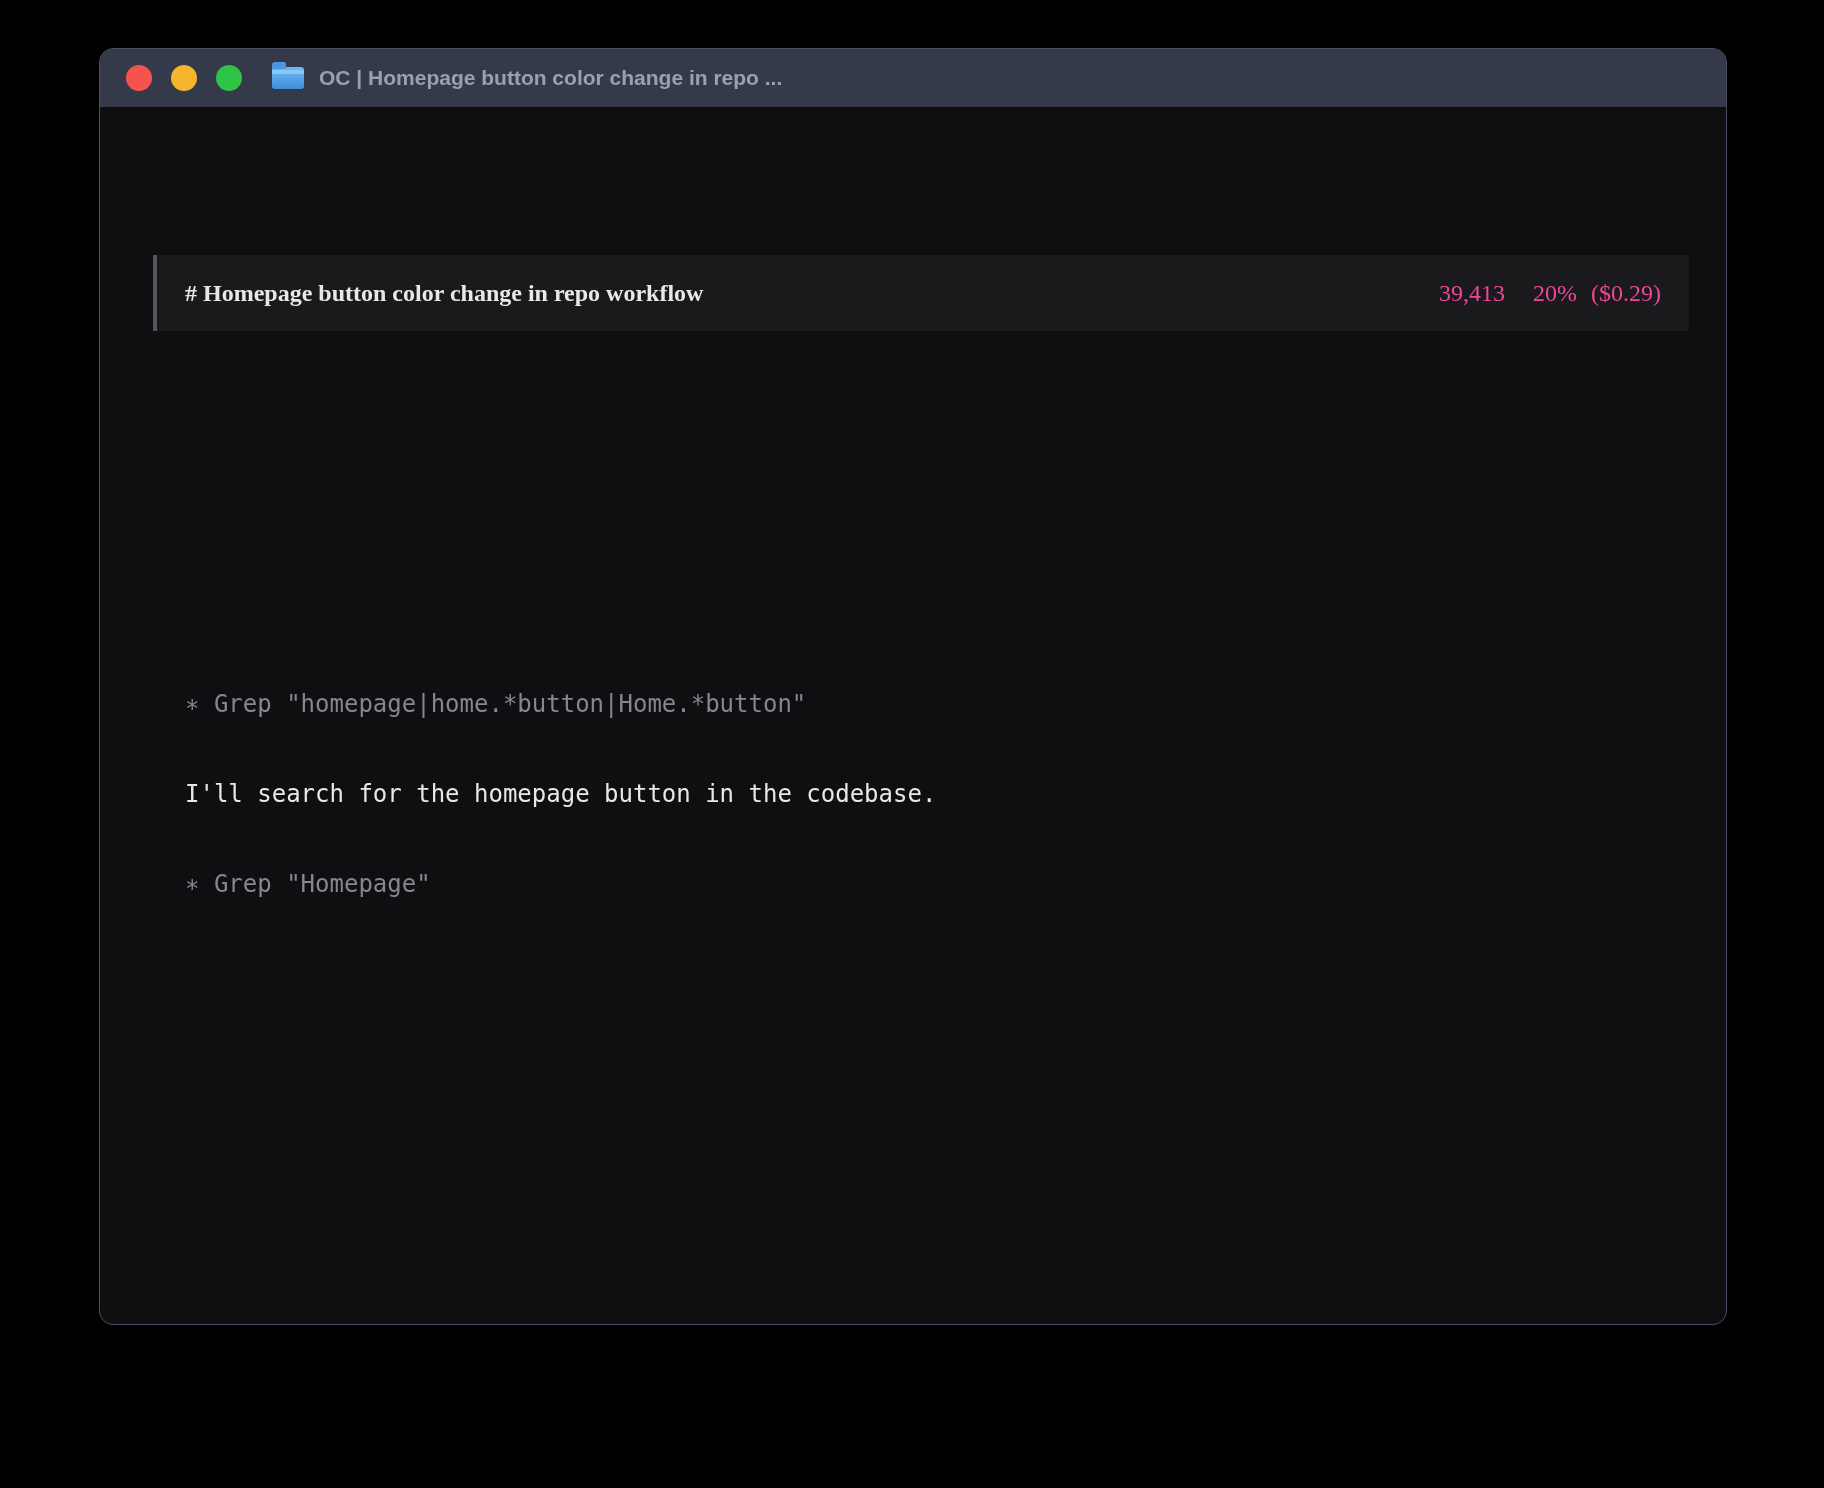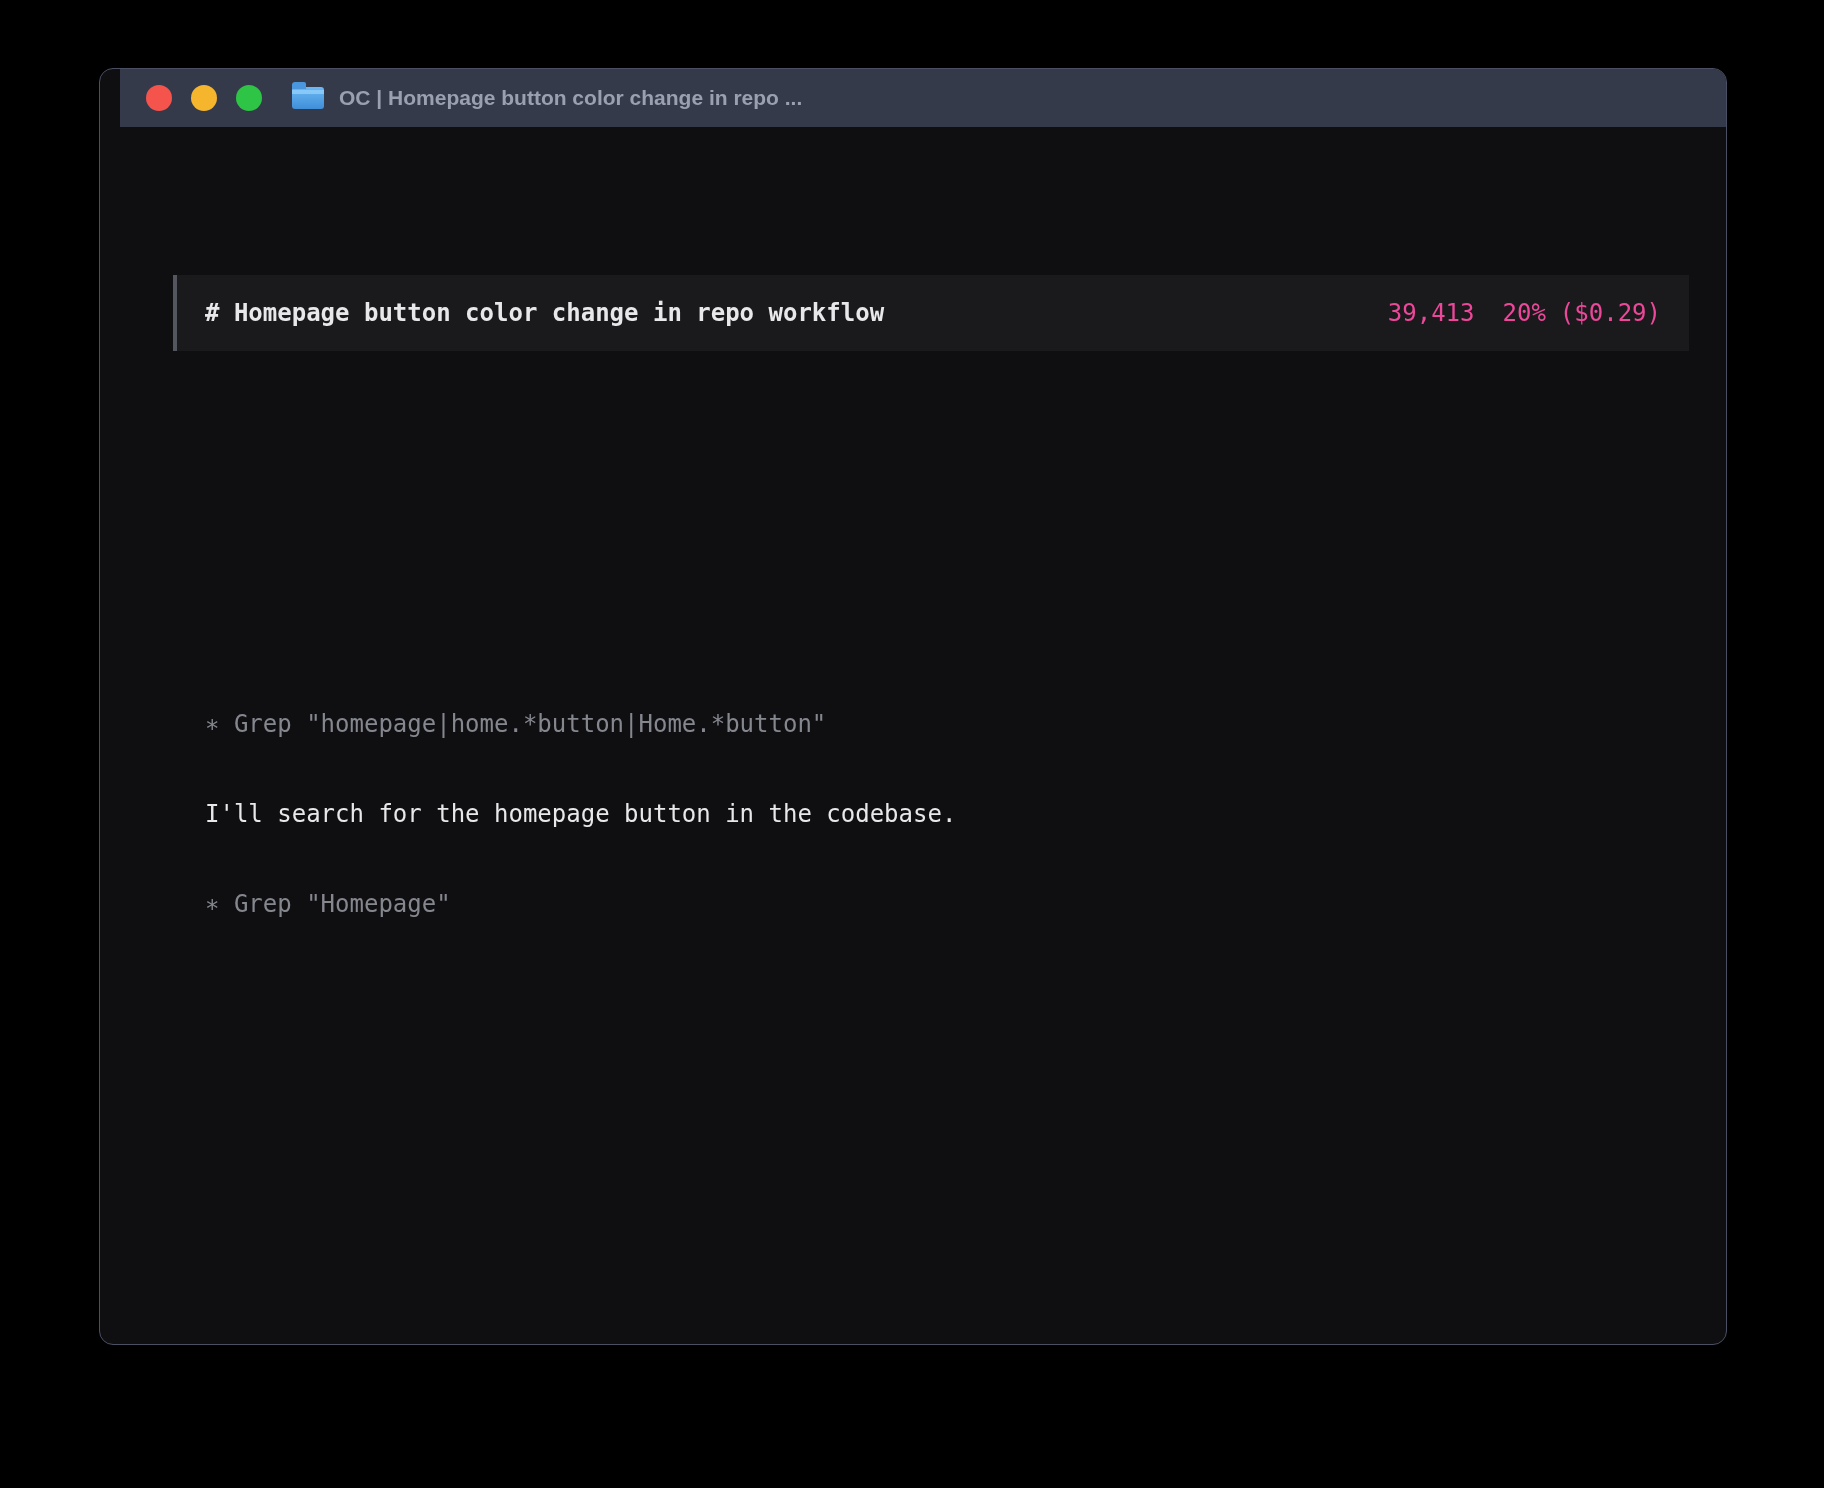--- a/index.html
+++ b/index.html
@@ -13,27 +13,27 @@
   *{box-sizing:border-box;}
   html,body{margin:0;padding:0;}
   body{
     width:1824px;height:1488px;
     background:#000;
     position:relative;
     font-family:"DejaVu Sans Mono",monospace;
     overflow:hidden;
   }
   .window{
-    position:absolute;left:99px;top:68px;
+    position:absolute;left:99px;top:48px;
     width:1628px;height:1277px;
     background:var(--window-bg);
     border:1px solid #4a4f63;
     border-radius:14px;
     overflow:hidden;
-    display:flex;flex-direction:column;padding-left:20px;
+    display:flex;flex-direction:column;
   }
   
   .titlebar{
     height:58px;flex-shrink:0;
     background:var(--titlebar-bg);
     display:flex;align-items:center;
     padding:0 26px;
   }
   .lights{display:flex;gap:19px;align-items:center;}
   .light{width:26px;height:26px;border-radius:50%;}
@@ -71,21 +71,21 @@
     color:var(--text-primary);
     white-space:pre-wrap;
   }
   .block{
     background:var(--block-bg);
     padding:23px 28px;
   }
   .header-block{
     margin-top:28px;
     border-left:4px solid #53565f;
-    display:flex;justify-content:space-between;align-items:center;
+    display:flex;justify-content:space-between;align-items:center;font-family:Liberation Serif, serif;
   }
   .header-title{font-weight:bold;}
   .header-stats{color:#ec4899;white-space:nowrap;}
   .header-stats .pct{margin-left:28px;}
   .header-stats .cost{margin-left:14px;}
   .user-block{
     margin-top:28px;
     border-left:4px solid var(--accent-blue);
   }
   .transcript{margin:88px 0 0 32px;}

